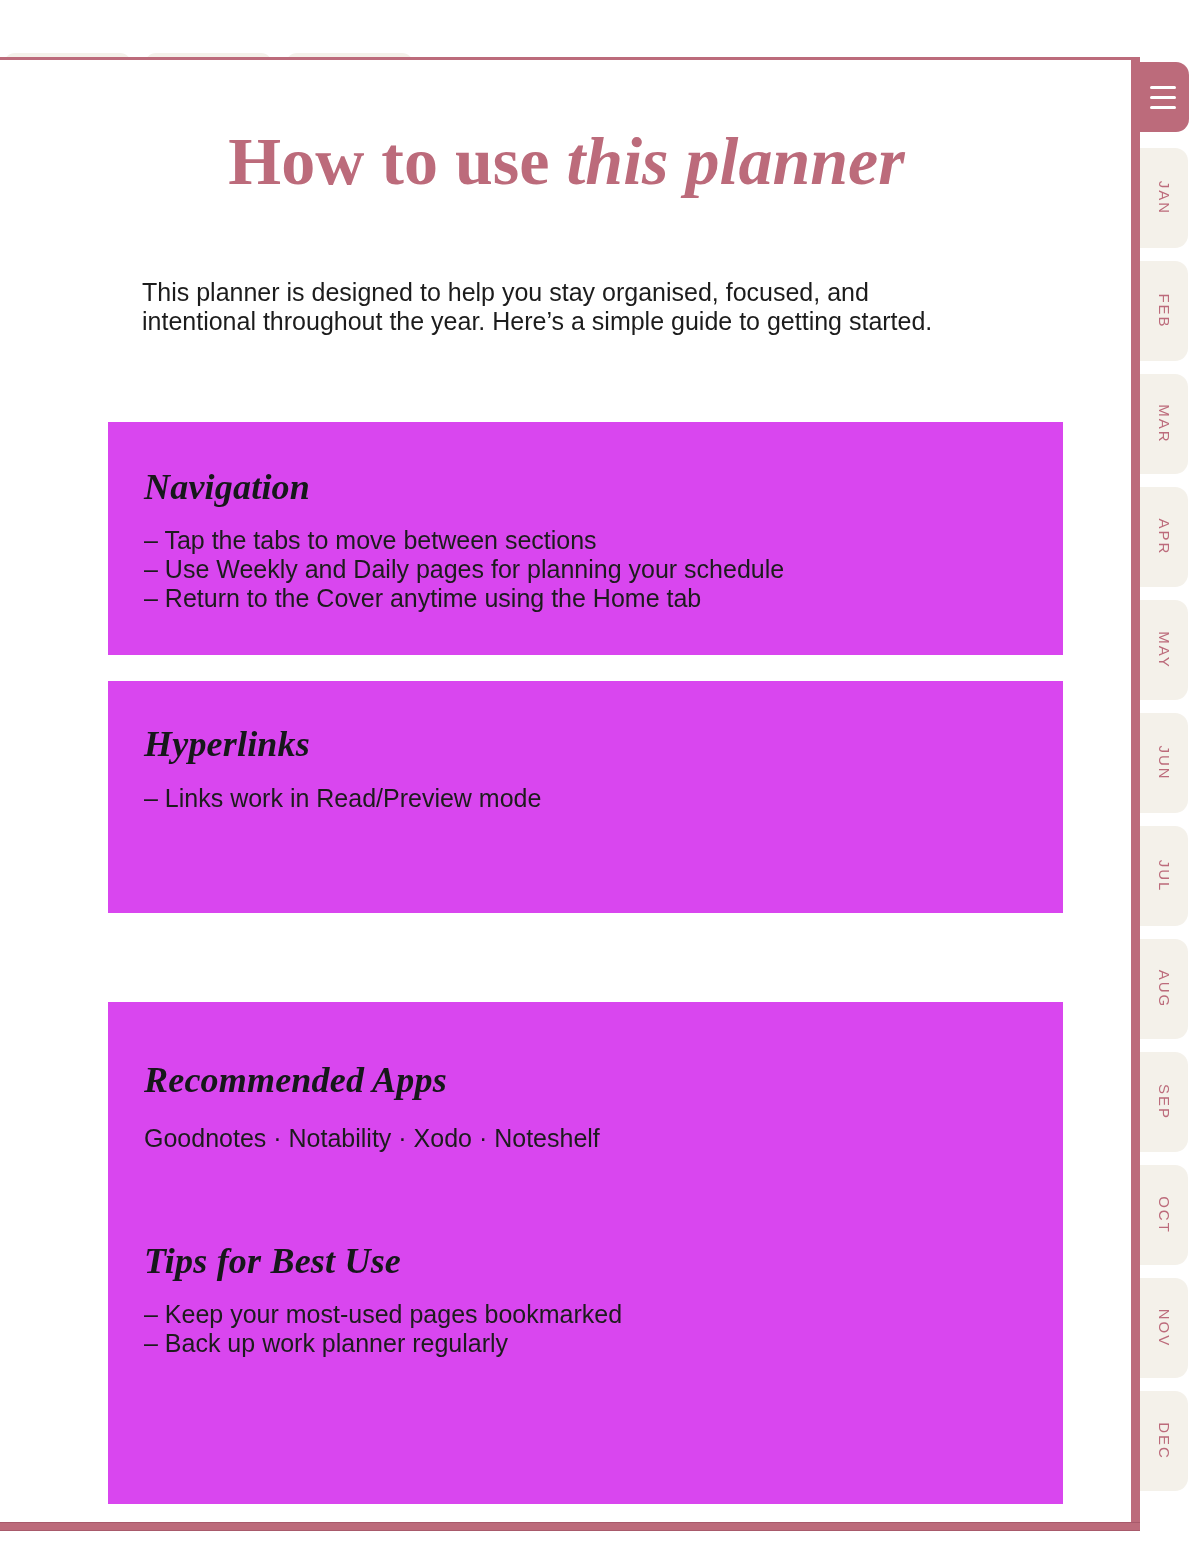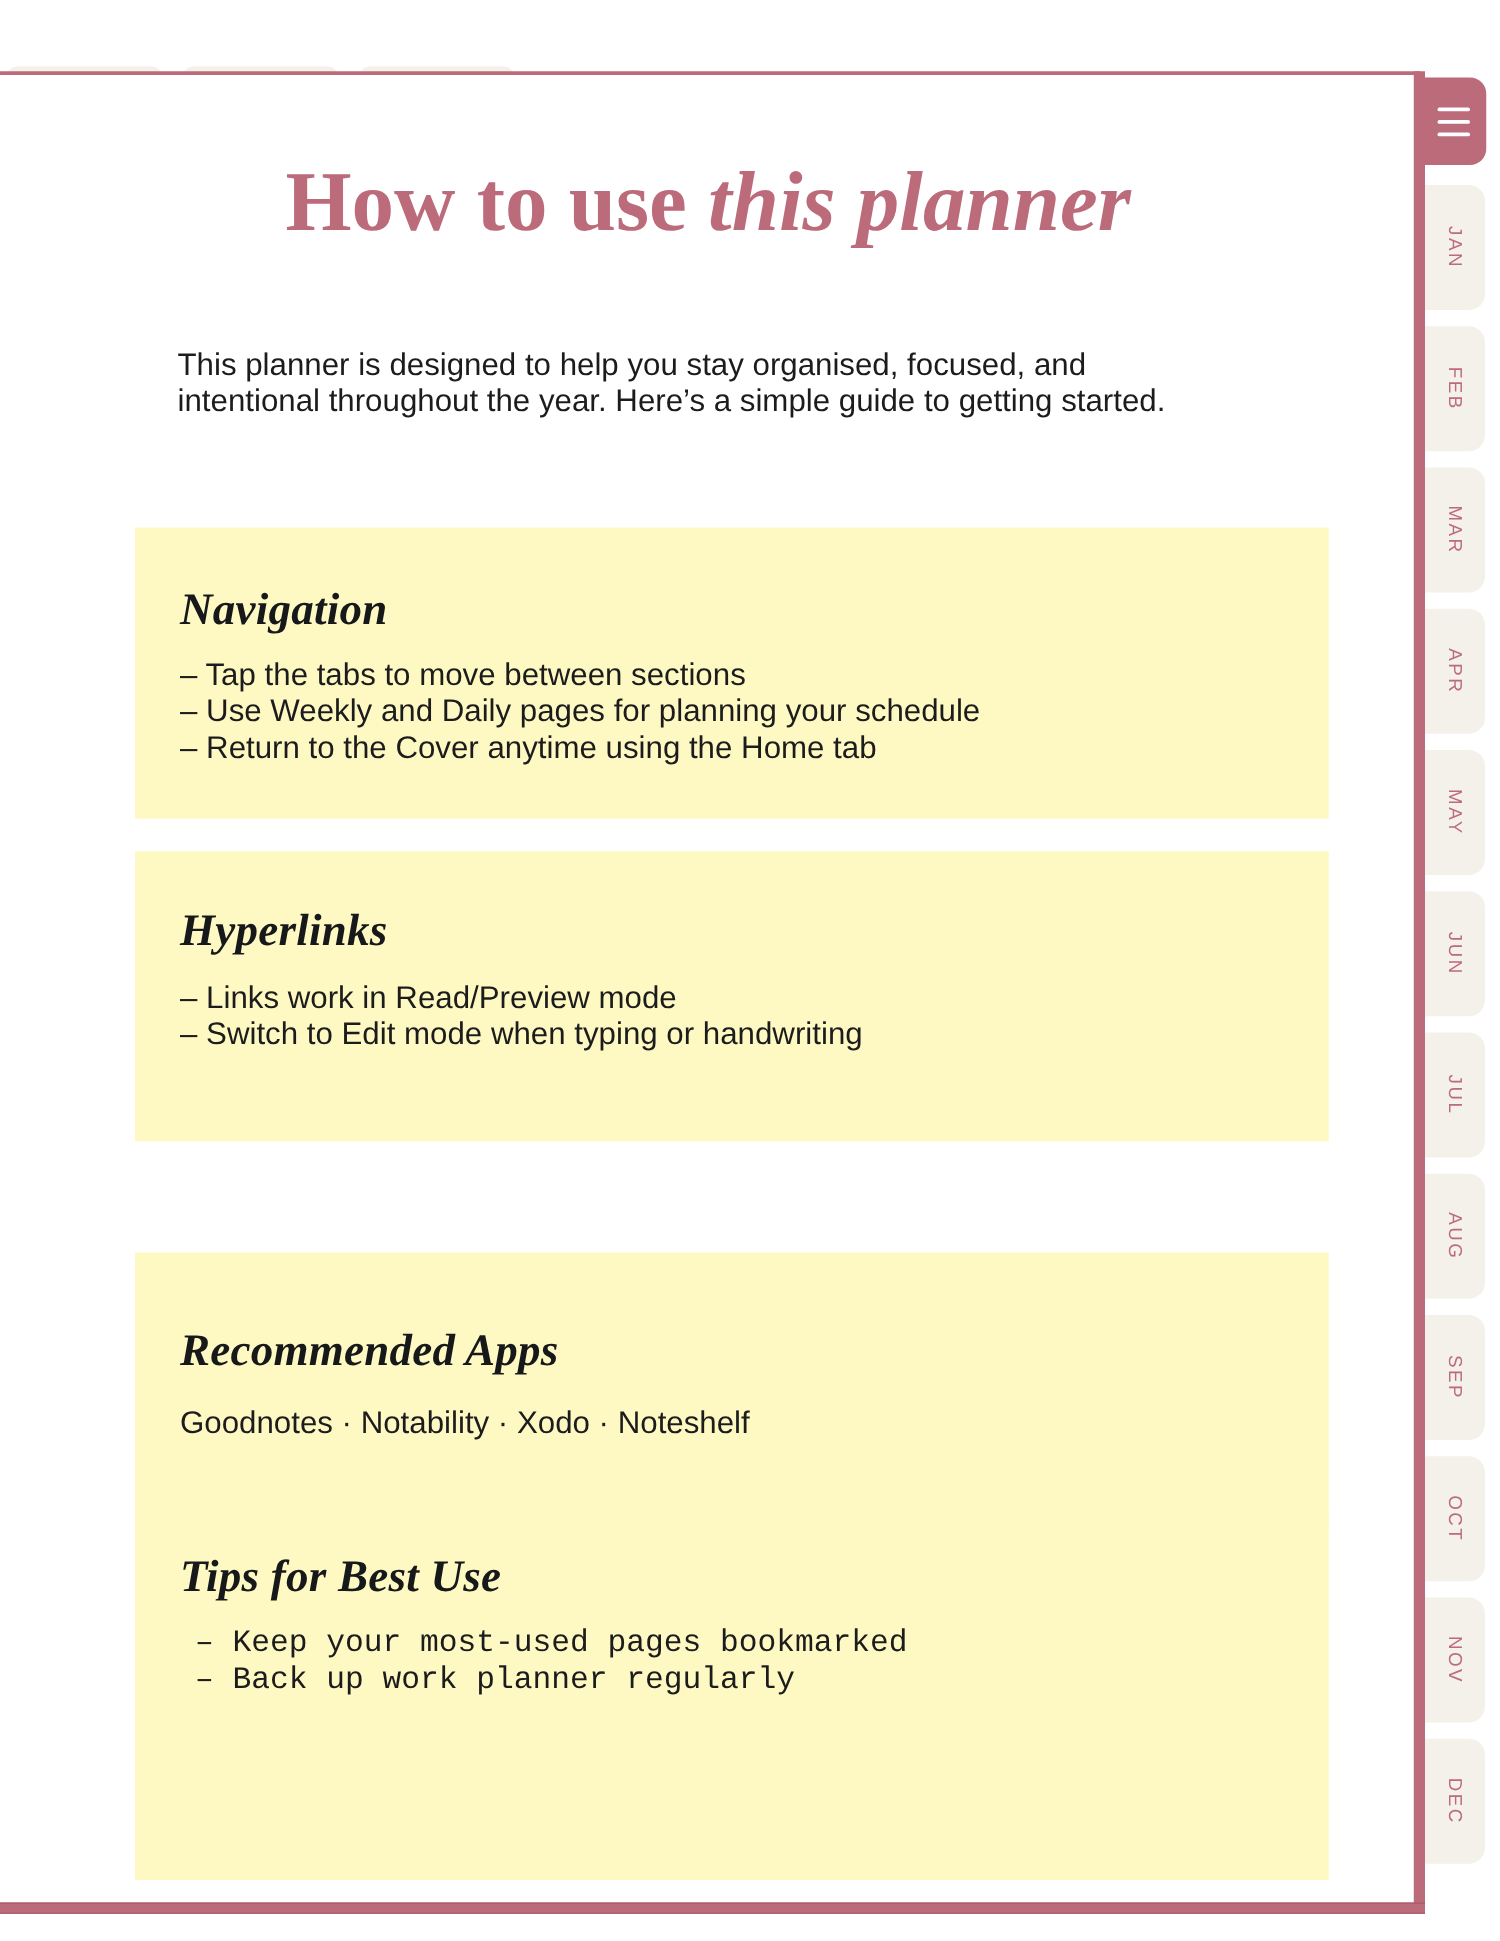--- a/index.html
+++ b/index.html
@@ -117,21 +117,21 @@
     font-size: 25px;
     line-height: 1.16;
     color: #1c1c1c;
   }
 
   
   .card {
     position: absolute;
     left: 108px;
     width: 955px;
-    background: #fef9c3;
+    background: #d946ef;
   }
   .card-title {
     font-family: "Liberation Serif", "DejaVu Serif", serif;
     font-style: italic;
     font-size: 36px;
     color: #16181a;
     letter-spacing: 0.2px;
   }
   .card-list {
     list-style: none;
@@ -153,21 +153,21 @@
   #card-links { top: 681px;  height: 232px; }
   #card-links .card-title { position:absolute; top: 42px; left: 36px; }
   #card-links .card-list  { position:absolute; top: 103px; left: 36px; }
 
   #card-apps  { top: 1002px;  height: 222px; padding-left: 26px; }
   #card-apps  .card-title { position:absolute; top: 57px; left: 36px; }
   #card-apps  .card-text  { position:absolute; top: 121px; left: 36px; }
 
   #card-tips  { top: 1208px; height: 296px; }
   #card-tips  .card-title { position:absolute; top: 32px; left: 36px; }
-  #card-tips  .card-list  { position:absolute; top: 92px; left: 48px; font-family: Liberation Mono, monospace; }
+  #card-tips  .card-list  { position:absolute; top: 92px; left: 36px; }
 
   
   .menu-tab {
     position: absolute;
     top: 62px;
     left: 1137px;
     width: 52px;
     height: 70px;
     background: #BC6B7B;
     border-radius: 0 13px 13px 0;
@@ -235,21 +235,20 @@
     <li>– Tap the tabs to move between sections</li>
     <li>– Use Weekly and Daily pages for planning your schedule</li>
     <li>– Return to the Cover anytime using the Home tab</li>
   </ul>
 </section>
 
 <section class="card" id="card-links">
   <h2 class="card-title">Hyperlinks</h2>
   <ul class="card-list">
     <li>– Links work in Read/Preview mode</li>
-    <li>– Switch to Edit mode when typing or handwriting</li>
   </ul>
 </section>
 
 <section class="card" id="card-apps">
   <h2 class="card-title">Recommended Apps</h2>
   <p class="card-text">Goodnotes · Notability · Xodo · Noteshelf</p>
 </section>
 
 <section class="card" id="card-tips">
   <h2 class="card-title">Tips for Best Use</h2>

